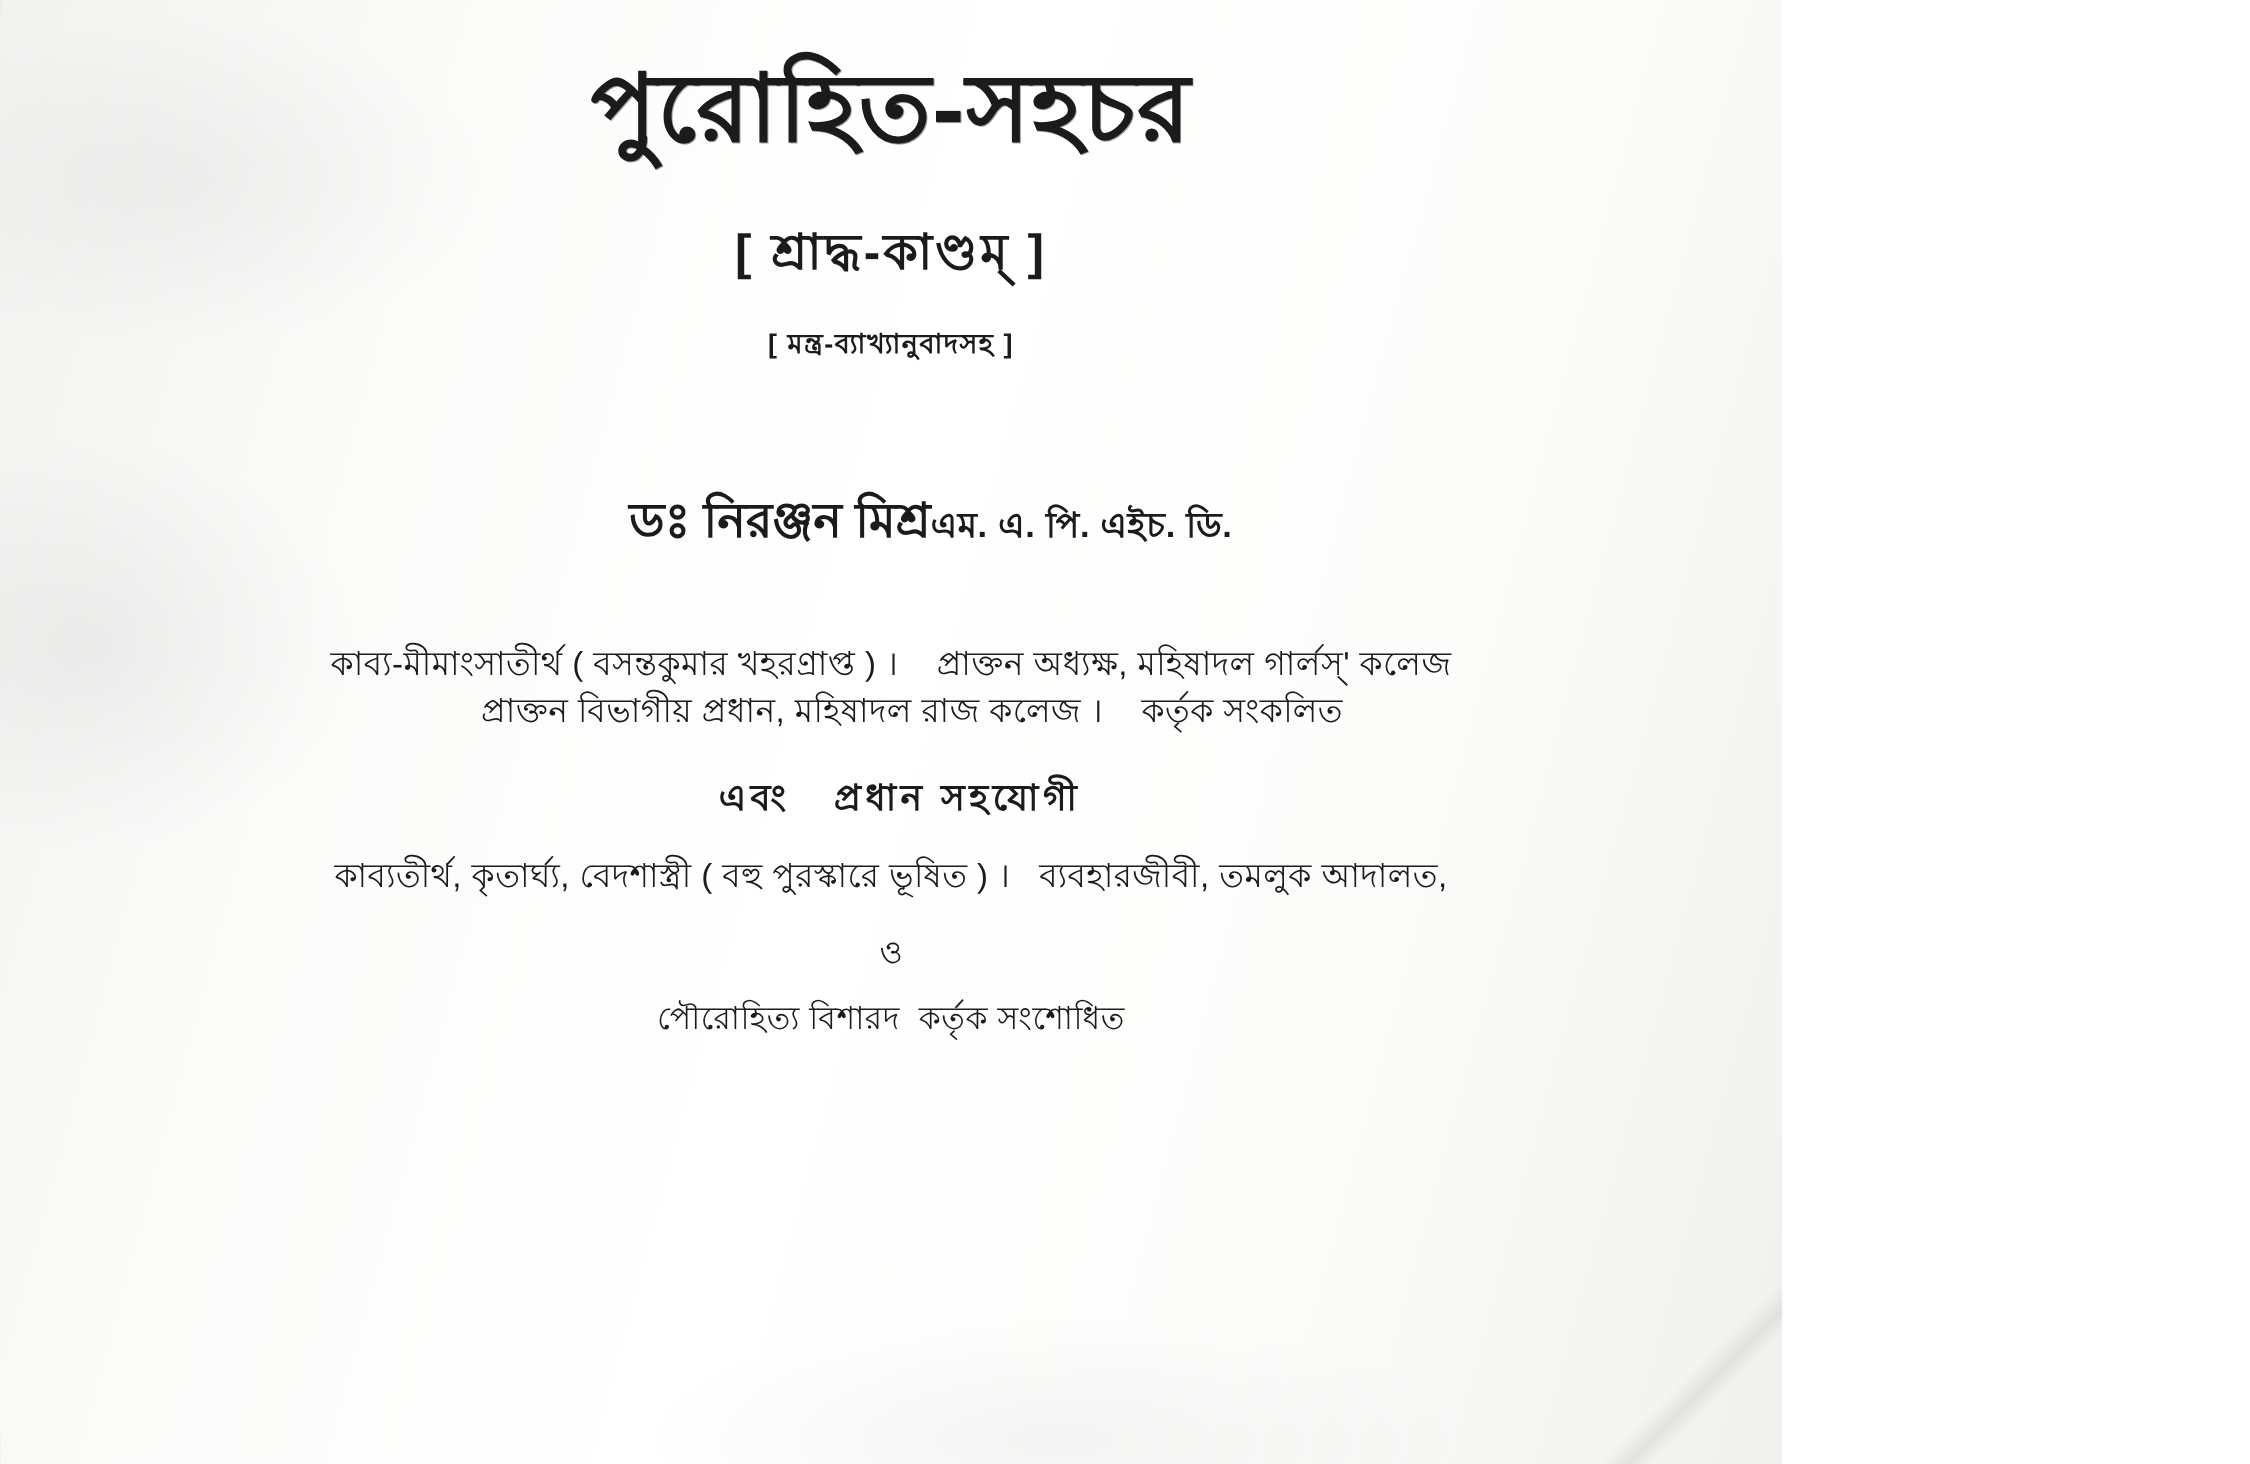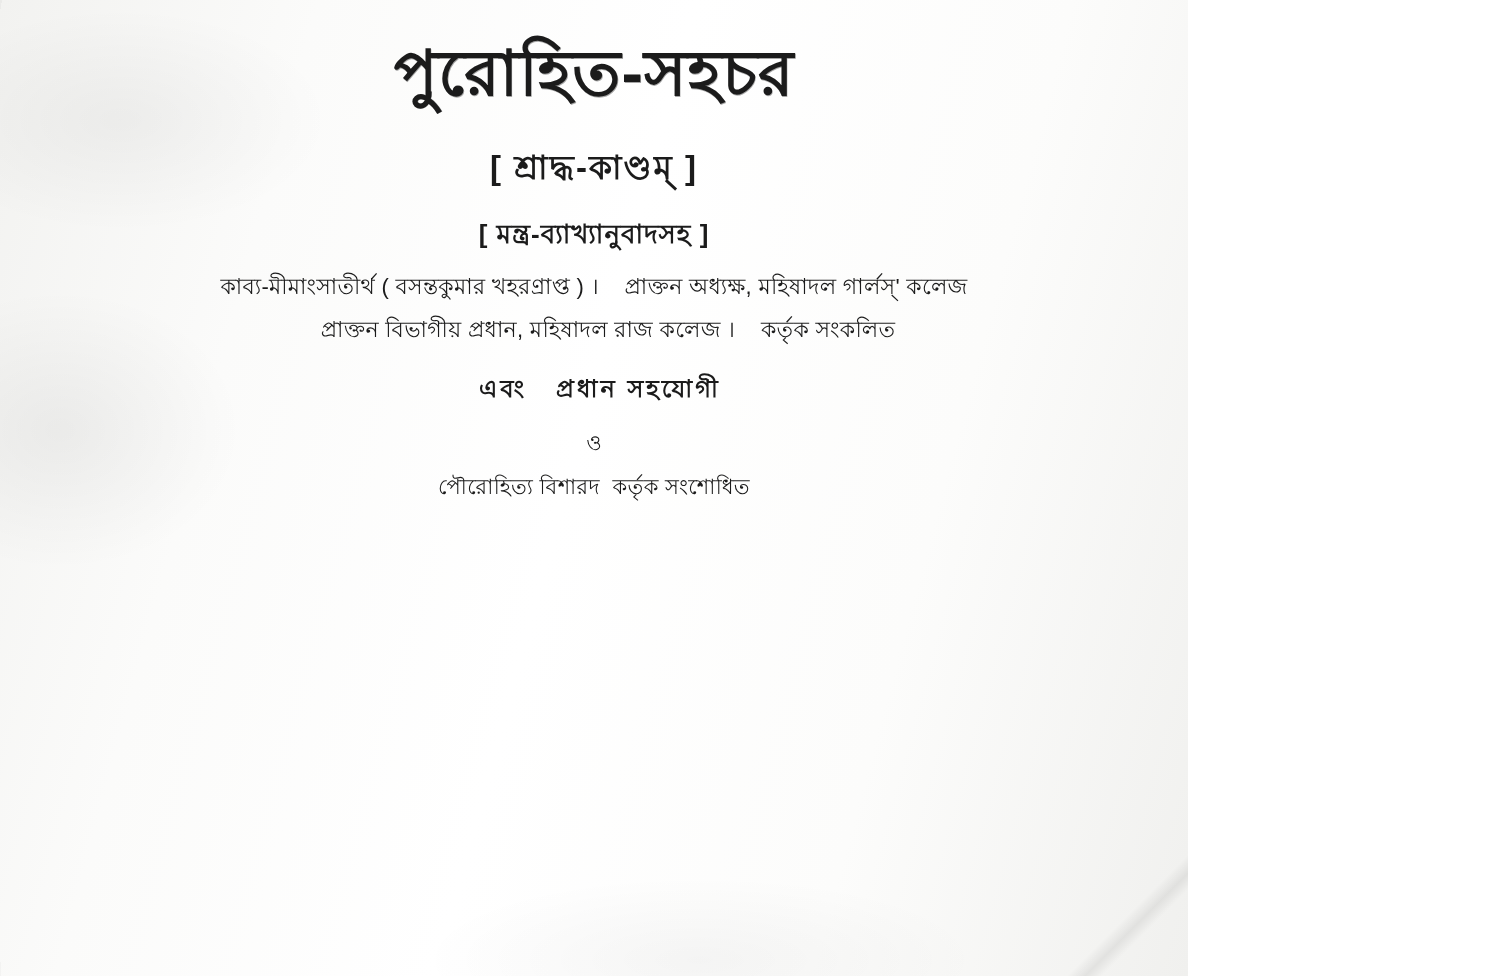--- a/index.html
+++ b/index.html
@@ -72,41 +72,41 @@
     transform: scaleX(1.02);
     text-shadow: 0.6px 0.6px 0 rgba(0,0,0,0.35);
   }
   .subtitle1 {
     font-size: 33px;
     font-weight: bold;
     margin: 34px 0 0 0;
     letter-spacing: 2px;
   }
   .subtitle2 {
-    font-size: 26px;
+    font-size: 18px;
     font-weight: bold;
     margin: 30px 0 12px 0;
     letter-spacing: 1px;
   }
   .author-main {
     font-size: 32px;
     font-weight: bold;
     margin: 46px 0 0 0;
   }
   .author-main .degrees {
     font-size: 23px;
     font-weight: bold;
     letter-spacing: 0.5px;
   }
   .credit {
     font-size: 22px;
     margin: 22px 0 0 0;
     letter-spacing: 0.3px;
   }
-  .credit.tight { margin-top: 16px; padding-left: 28px; }
+  .credit.tight { margin-top: 4px; padding-left: 28px; }
   .conj {
     font-size: 24px;
     font-weight: bold;
     margin: 30px 0 0 12px;
     letter-spacing: 3px;
   }
   .author-second {
     font-size: 31px;
     font-weight: bold;
     margin: 34px 0 0 0;
@@ -135,28 +135,32 @@
 
 <div id="page">
   <div class="content">
 
     <div class="ln title">পুরোহিত-সহচর</div>
 
     <div class="ln subtitle1">[ শ্রাদ্ধ-কাণ্ডম্‌ ]</div>
 
     <div class="ln subtitle2">[ মন্ত্র-ব্যাখ্যানুবাদসহ ]</div>
 
+    <div class="ln author-main">
+      <span>ডঃ নিরঞ্জন মিশ্র</span><span class="degrees">এম. এ. পি. এইচ. ডি.</span>
+    </div>
 
     <div class="ln credit">কাব্য-মীমাংসাতীর্থ ( বসন্তকুমার খহরণ্রাপ্ত ) ।    প্রাক্তন অধ্যক্ষ, মহিষাদল গার্লস্‌' কলেজ</div>
 
     <div class="ln credit tight">প্রাক্তন বিভাগীয় প্রধান, মহিষাদল রাজ কলেজ ।    কর্তৃক সংকলিত</div>
 
     <div class="ln conj">এবং   প্রধান সহযোগী</div>
 
 
+    <div class="ln credit">কাব্যতীর্থ, কৃতার্ঘ্য, বেদশাস্ত্রী ( বহু পুরস্কারে ভূষিত ) ।   ব্যবহারজীবী, তমলুক আদালত,</div>
 
 
     <div class="ln amp">ও</div>
 
 
     <div class="ln footer-line">পৌরোহিত্য বিশারদ  কর্তৃক সংশোধিত</div>
 
   </div>
 </div>
 

